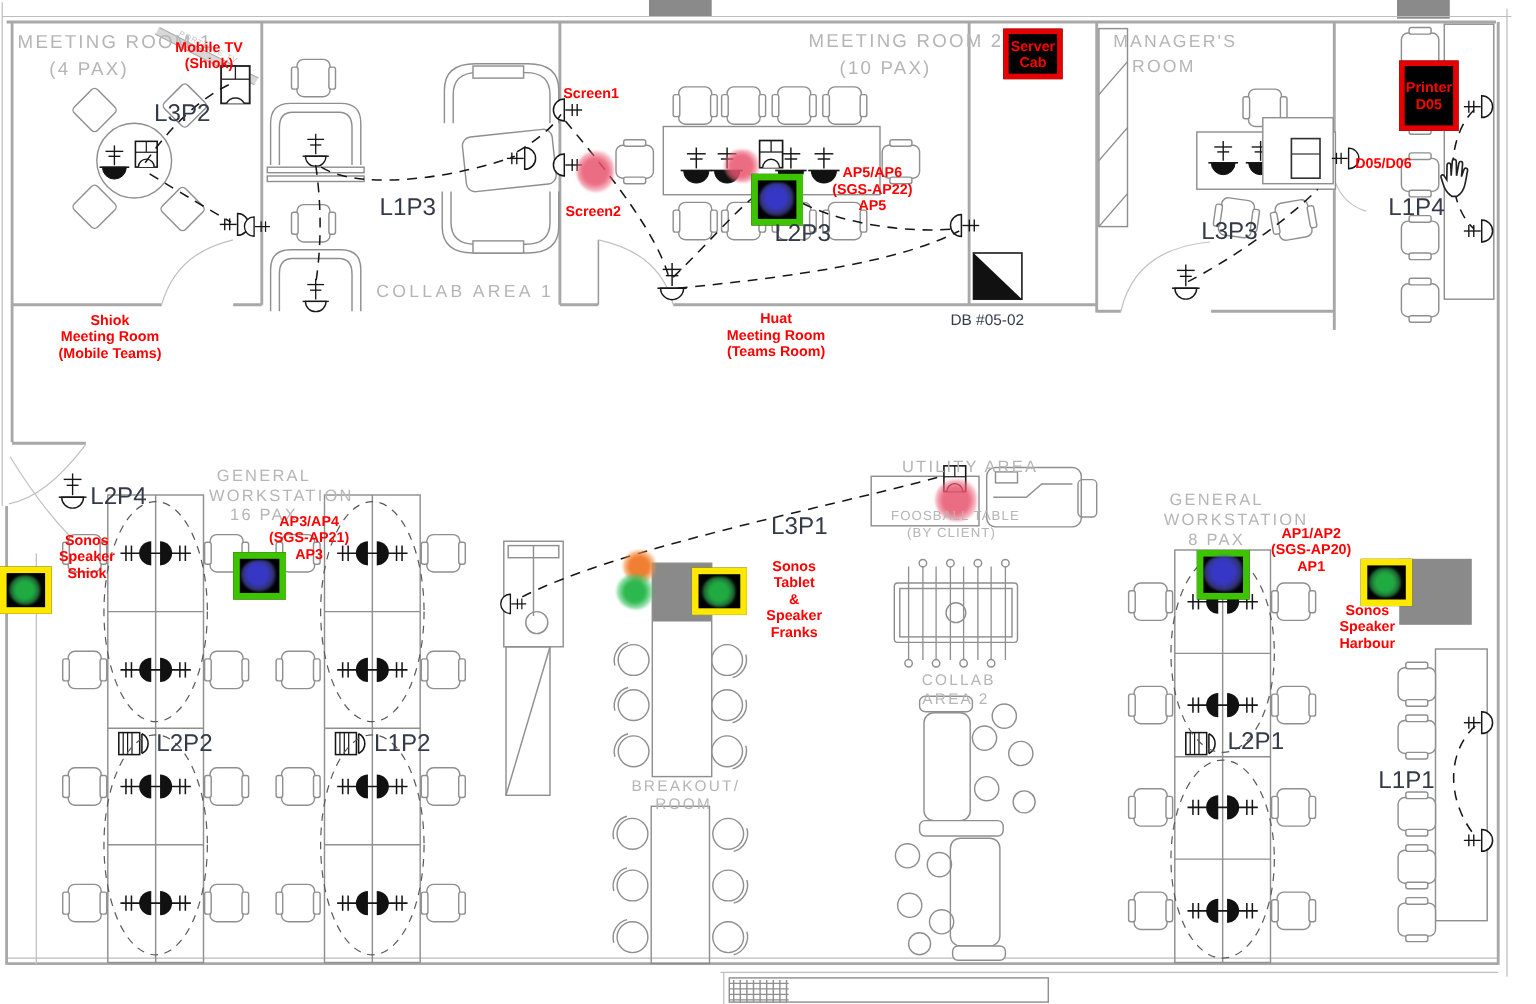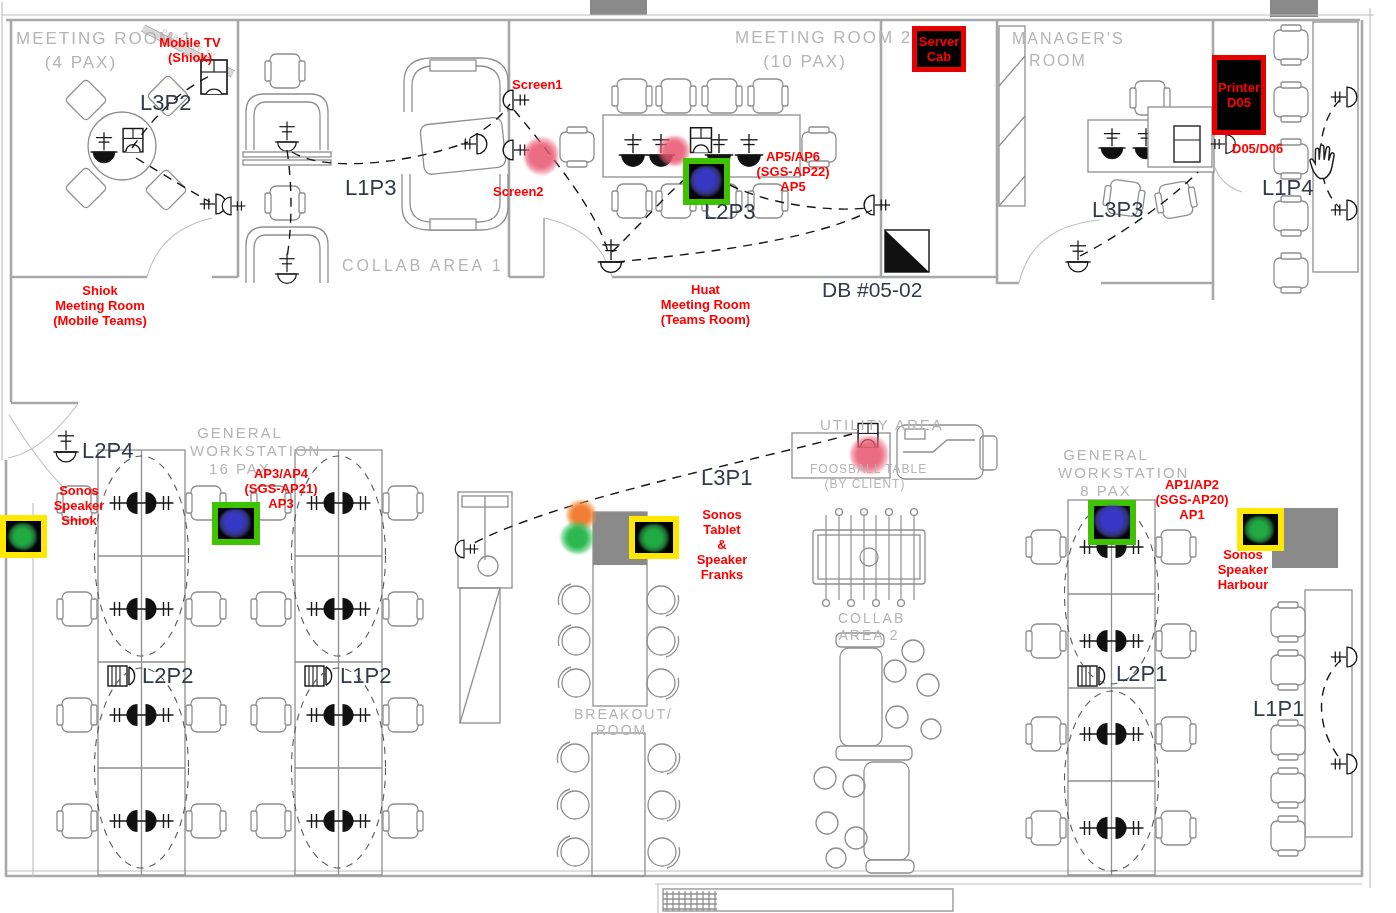--- a/index.html
+++ b/index.html
@@ -419,21 +419,21 @@
   <div class="box yellowbox" style="left:629px;top:516px;width:50px;height:43px"></div>
   <div class="blob b-green" style="left:638px;top:524px;width:31px;height:28px"></div>
 
   <div class="box yellowbox" style="left:1237px;top:508px;width:47px;height:43px"></div>
   <div class="blob b-green" style="left:1244px;top:516px;width:30px;height:27px"></div>
 
   <div class="box redbox" style="left:912px;top:26px;width:54px;height:46px">
     <div>Server</div>
     <div>Cab</div>
   </div>
-  <div class="box redbox" style="left:1212px;top:55px;width:54px;height:80px">
+  <div class="box redbox" style="left:1272px;top:55px;width:54px;height:64px">
     <div>Printer</div>
     <div>D05</div>
   </div>
 
   <div class="abs" style="left:1272px;top:508px;width:66px;height:60px;background:#8a8a8a;z-index:2"></div>
 
   <div class="room" style="left:16px;top:27px;width:130px;font-size:17px;line-height:24px">
     <div>MEETING ROOM 1</div>
     <div>(4 PAX)</div>
   </div>
@@ -475,33 +475,33 @@
   <div class="port" style="left:345px;top:177px">L1P3</div>
   <div class="port" style="left:704px;top:201px">L2P3</div>
   <div class="port" style="left:1092px;top:199px">L3P3</div>
   <div class="port" style="left:1262px;top:177px">L1P4</div>
   <div class="port" style="left:82px;top:440px">L2P4</div>
   <div class="port" style="left:142px;top:665px">L2P2</div>
   <div class="port" style="left:340px;top:665px">L1P2</div>
   <div class="port" style="left:701px;top:467px">L3P1</div>
   <div class="port" style="left:1116px;top:663px">L2P1</div>
   <div class="port" style="left:1253px;top:698px">L1P1</div>
-  <div class="port" style="left:822px;top:279px;font-size:21px">DB #05-02</div>
+  <div class="port" style="left:864px;top:279px;font-size:14px">DB #05-02</div>
 
   <div class="note" style="left:146px;top:35px;width:88px">
     <div>Mobile TV</div>
     <div>(Shiok)</div>
   </div>
   <div class="note" style="left:40px;top:283px;width:120px">
     <div>Shiok</div>
     <div>Meeting Room</div>
     <div>(Mobile Teams)</div>
   </div>
   <div class="note left" style="left:512px;top:77px">Screen1</div>
-  <div class="note left" style="left:493px;top:184px">Screen2</div>
+  <div class="note left" style="left:514px;top:184px">Screen2</div>
   <div class="note" style="left:737px;top:149px;width:112px">
     <div>AP5/AP6</div>
     <div>(SGS-AP22)</div>
     <div>AP5</div>
   </div>
   <div class="note" style="left:648px;top:282px;width:115px">
     <div>Huat</div>
     <div>Meeting Room</div>
     <div>(Teams Room)</div>
   </div>

